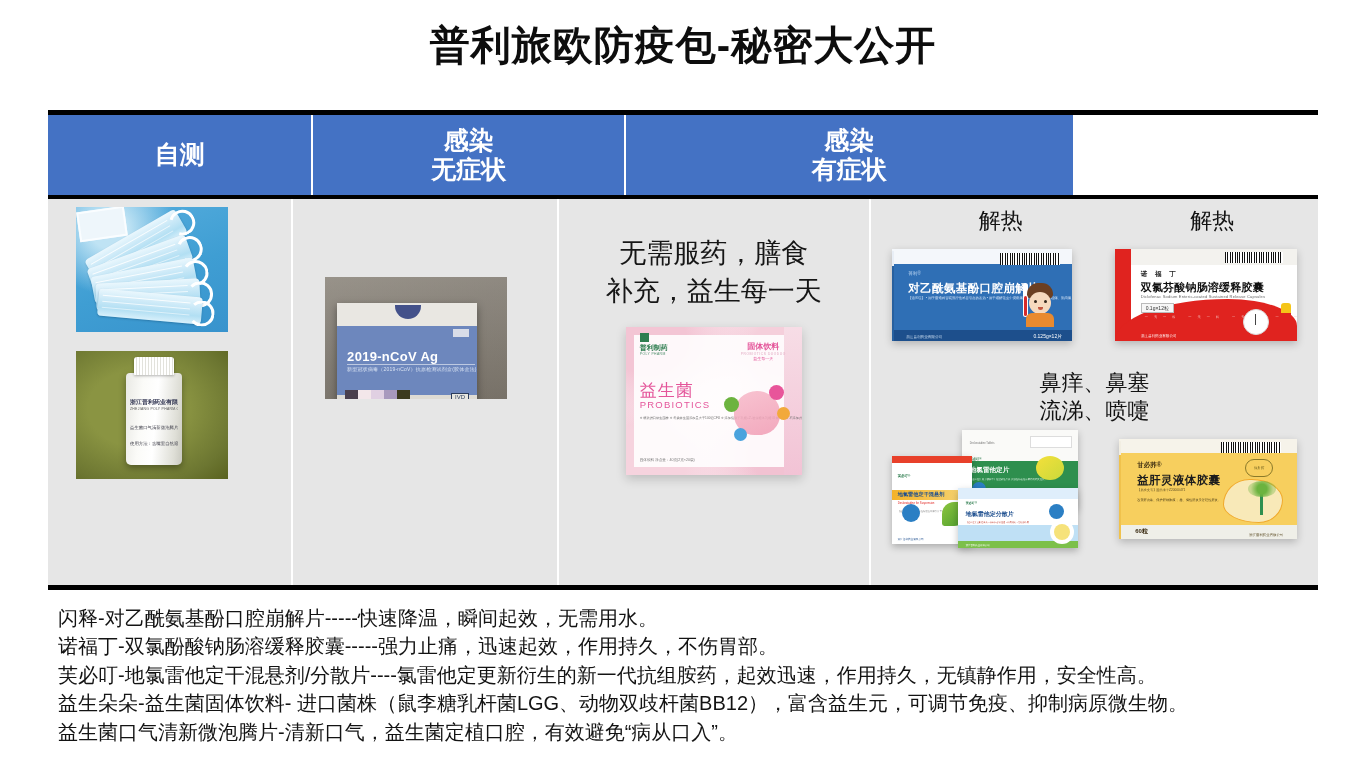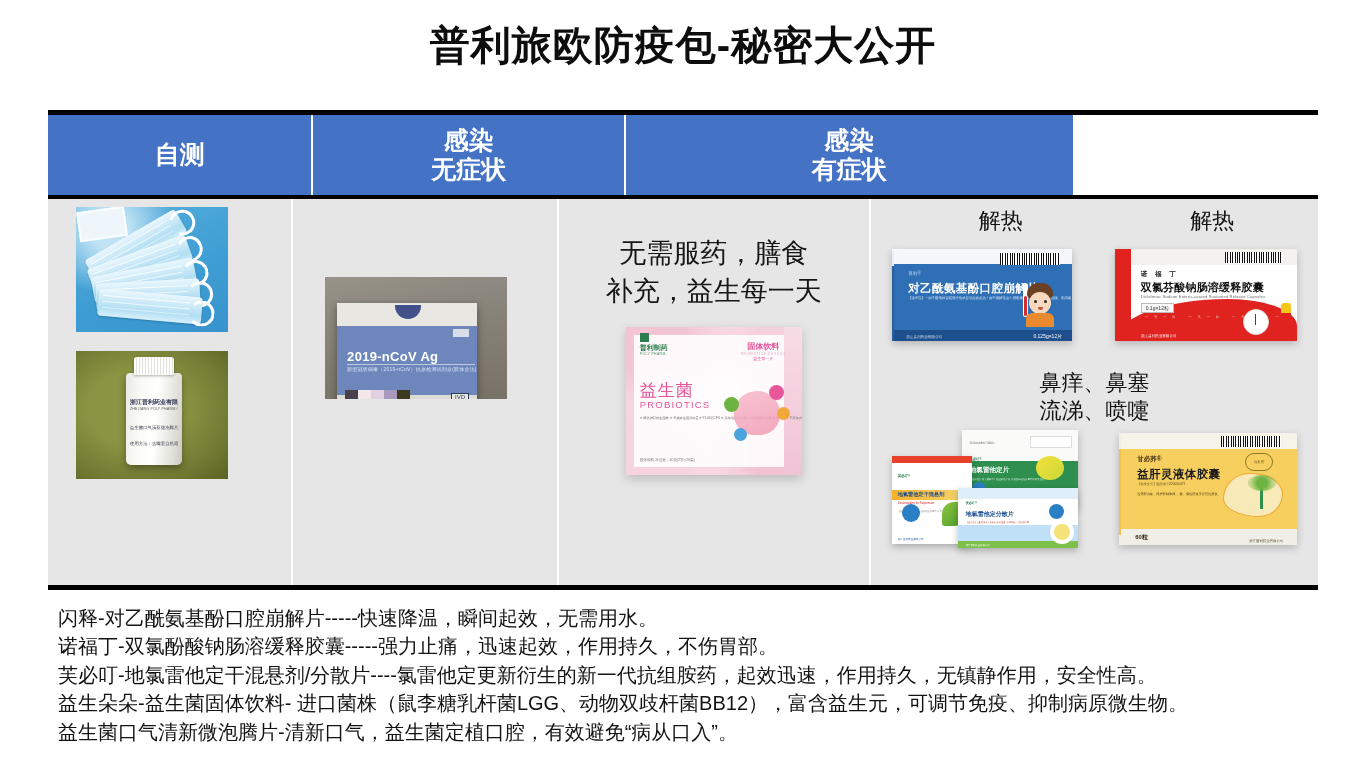--- a/index.html
+++ b/index.html
@@ -223,21 +223,21 @@
 
   .deslo-c{left:66px;top:58px;width:120px;height:60px;background:linear-gradient(180deg,#dfeefb 0 18%,#ffffff 18% 62%,#bfe0f5 62% 88%,#7cc04a 88% 100%);}
   .deslo-c .n{position:absolute;left:8px;top:22px;font-size:6px;font-weight:bold;color:#1e4f8f;white-space:nowrap;}
   .deslo-c .bd{position:absolute;left:8px;top:13px;font-size:3px;font-weight:bold;color:#2e7d4f;}
   .deslo-c .tx{position:absolute;left:8px;top:32px;font-size:2.2px;color:#c0392b;line-height:2;white-space:nowrap;}
   .deslo-c .seal{position:absolute;right:14px;top:16px;width:15px;height:15px;border-radius:50%;background:#2b7fc4;}
   .deslo-c .daisy{position:absolute;right:8px;bottom:8px;width:16px;height:16px;border-radius:50%;background:#f6e27a;box-shadow:0 0 0 4px #fff;}
   .deslo-c .co{position:absolute;left:8px;bottom:1px;font-size:2.4px;color:#fff;white-space:nowrap;}
 
   
-  .box-liver{width:178px;height:112px;background:linear-gradient(180deg,#f6f3ea 0 14%,#f7cf5e 14% 86%,#efefe8 86% 100%);overflow:hidden;}
+  .box-liver{width:178px;height:100px;background:linear-gradient(180deg,#f6f3ea 0 14%,#f7cf5e 14% 86%,#efefe8 86% 100%);overflow:hidden;}
   .box-liver .bc{position:absolute;right:16px;top:3px;width:60px;height:11px;background:repeating-linear-gradient(90deg,#111 0 1px,#fff 1px 2.4px);}
   .box-liver .brand{position:absolute;left:18px;top:22px;font-size:6.5px;font-weight:bold;color:#3a2b10;white-space:nowrap;}
   .box-liver .bname{position:absolute;left:18px;top:34px;font-size:11.5px;font-weight:bold;color:#1d1d1d;letter-spacing:.4px;white-space:nowrap;}
   .box-liver .appr{position:absolute;left:18px;top:49px;font-size:3.2px;color:#5a4a22;white-space:nowrap;}
   .box-liver .tx{position:absolute;left:18px;top:58px;font-size:3.2px;color:#4a3c18;line-height:2;white-space:nowrap;}
   .box-liver .dose{position:absolute;left:16px;bottom:3px;font-size:6px;color:#3a2b10;font-weight:bold;}
   .box-liver .co{position:absolute;right:14px;bottom:2px;font-size:3.4px;color:#5a4a22;white-space:nowrap;}
   .box-liver .medal{position:absolute;right:24px;top:20px;width:26px;height:16px;border-radius:13px;border:1.5px solid #8a7a2a;color:#5f5318;font-size:3.4px;display:flex;align-items:center;justify-content:center;}
   .box-liver .liver{position:absolute;right:14px;top:40px;width:58px;height:42px;background:#f8e9b8;border-radius:44% 52% 40% 60% / 58% 48% 52% 42%;border:1.5px solid #f0a92b;}
   .box-liver .tree{position:absolute;right:34px;top:46px;width:3px;height:30px;background:#2e8f4e;}

